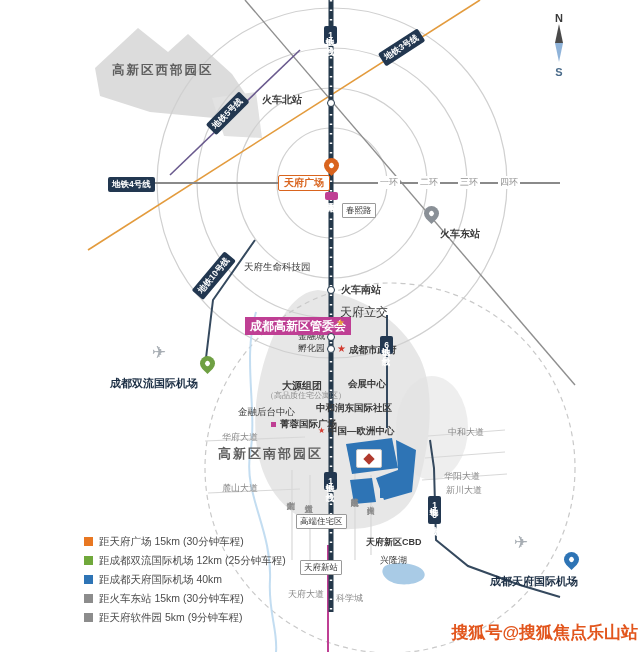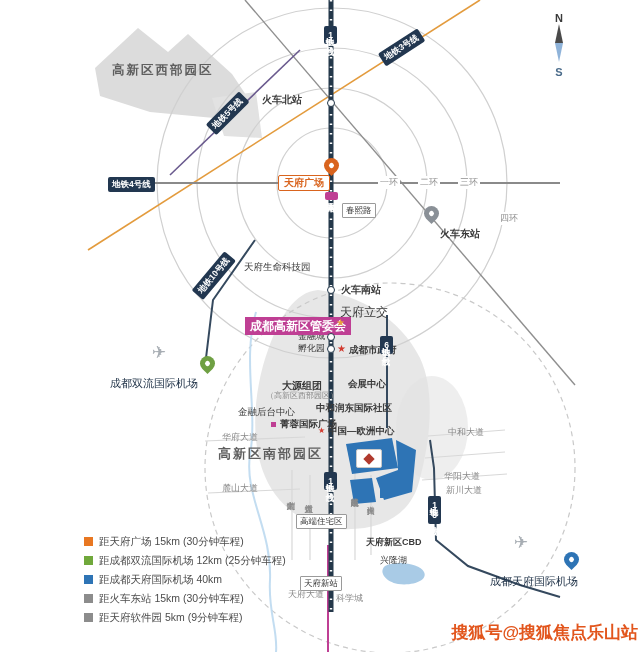--- a/index.html
+++ b/index.html
@@ -39,21 +39,21 @@
   .dot{position:absolute;width:6px;height:6px;background:#fff;border:1.5px solid #24384a;
        border-radius:50%;z-index:4;}
 
   .star{position:absolute;font-size:10px;line-height:1;z-index:4;}
   .star.red{color:#d23b2f;}
   .star.gold{color:#e8a33d;}
   .sqmark{position:absolute;width:5px;height:5px;background:#bf3f94;z-index:4;}
 
   .plane{position:absolute;font-size:17px;color:#a7adb3;z-index:3;line-height:1;}
 
-  .airport-name{position:absolute;font-size:11px;font-weight:normal;color:#1c2f45;z-index:4;white-space:nowrap;}
+  .airport-name{position:absolute;font-size:11px;font-weight:bold;color:#1c2f45;z-index:4;white-space:nowrap;}
 
   .compass{position:absolute;left:546px;top:12px;width:26px;text-align:center;z-index:5;}
   .compass .c-n{font-size:11px;font-weight:bold;color:#3a3a3a;}
   .compass .c-s{font-size:11px;font-weight:bold;color:#4a6b8a;}
 
   .legend{position:absolute;left:84px;top:532px;z-index:6;}
   .legend-row{display:flex;align-items:center;height:19px;}
   .legend-swatch{width:9px;height:9px;margin-right:6px;flex:0 0 auto;}
   .legend-text{font-size:10.5px;color:#4c4c4c;white-space:nowrap;}
 
@@ -130,21 +130,21 @@
   <div class="badge" style="left:108px;top:177px;">地铁4号线</div>
   <div class="badge" style="left:188px;top:268px;transform:rotate(-50deg);">地铁10号线</div>
   <div class="badge vert" style="left:380px;top:336px;">地铁6号线</div>
   <div class="badge vert" style="left:324px;top:472px;">地铁1号线</div>
   <div class="badge vert" style="left:428px;top:496px;">地铁18号线</div>
   <div class="badge vert magenta" style="left:325px;top:192px;">人民南路</div>
 
   <div class="ringlbl" style="left:378px;top:176px;">一环</div>
   <div class="ringlbl" style="left:418px;top:176px;">二环</div>
   <div class="ringlbl" style="left:458px;top:176px;">三环</div>
-  <div class="ringlbl" style="left:498px;top:176px;margin-top:36px;">四环</div>
+  <div class="ringlbl" style="left:498px;top:176px;">四环</div>
 
   <div class="lbl big" style="left:112px;top:64px;font-size:12.5px;">高新区西部园区</div>
   <div class="lbl big" style="left:218px;top:447px;">高新区南部园区</div>
 
   <div class="lbl bold" style="left:262px;top:94px;">火车北站</div>
   <div class="dot" style="left:327px;top:99px;"></div>
 
   <div class="pin orange" style="left:324px;top:158px;"></div>
   <div class="tfbox" style="left:278px;top:175px;">天府广场</div>
 
@@ -164,21 +164,21 @@
 
   <div class="lbl" style="left:298px;top:332px;font-size:9px;">金融城</div>
   <div class="dot" style="left:327px;top:333px;"></div>
   <div class="lbl" style="left:298px;top:344px;font-size:9px;">孵化园</div>
   <div class="dot" style="left:327px;top:345px;"></div>
 
   <div class="star red" style="left:337px;top:344px;">★</div>
   <div class="lbl bold" style="left:349px;top:345px;font-size:9.5px;">成都市政府</div>
 
   <div class="lbl bold" style="left:282px;top:380px;">大源组团</div>
-  <div class="lbl gray" style="left:266px;top:392px;font-size:8px;">（高新区西部园区）</div>
+  <div class="lbl gray" style="left:266px;top:392px;font-size:8px;">（高品质住宅公寓区）</div>
   <div class="lbl bold" style="left:348px;top:379px;font-size:9.5px;">会展中心</div>
   <div class="lbl bold" style="left:316px;top:403px;font-size:9.5px;">中和润东国际社区</div>
   <div class="lbl" style="left:238px;top:407px;font-size:9.5px;">金融后台中心</div>
   <div class="sqmark" style="left:271px;top:422px;"></div>
   <div class="lbl bold" style="left:280px;top:419px;font-size:9.5px;">菁蓉国际广场</div>
   <div class="star red" style="left:318px;top:427px;font-size:8px;">★</div>
   <div class="lbl bold" style="left:328px;top:426px;font-size:9.5px;">中国—欧洲中心</div>
 
   <div class="lbl gray" style="left:222px;top:433px;font-size:9px;">华府大道</div>
   <div class="lbl gray" style="left:448px;top:428px;font-size:9px;">中和大道</div>
@@ -188,21 +188,21 @@
   <div class="lbl gray vtext" style="left:286px;top:495px;font-size:8.5px;">剑南大道</div>
   <div class="lbl gray vtext" style="left:304px;top:498px;font-size:8.5px;">益州大道</div>
   <div class="lbl gray vtext" style="left:349px;top:492px;font-size:8px;">红星路南延线</div>
   <div class="lbl gray vtext" style="left:365px;top:500px;font-size:8px;">梓州大道</div>
   <div class="lbl gray" style="left:288px;top:590px;font-size:9px;">天府大道</div>
 
   <div class="boxlbl" style="left:296px;top:514px;">高端住宅区</div>
   <div class="lbl bold" style="left:366px;top:538px;font-size:9px;">天府新区CBD</div>
   <div class="lbl" style="left:380px;top:556px;font-size:9px;">兴隆湖</div>
   <div class="lbl gray" style="left:336px;top:584px;font-size:9px;margin-top:10px;">科学城</div>
-  <div class="boxlbl" style="left:300px;top:560px;margin-top:16px;">天府新站</div>
+  <div class="boxlbl" style="left:300px;top:560px;">天府新站</div>
 
   <div class="logo-marker">
       <div class="seal"></div>
     </div>
 
   <div class="plane" style="left:152px;top:344px;">✈</div>
   <div class="pin green" style="left:200px;top:356px;"></div>
   <div class="airport-name" style="left:110px;top:376px;">成都双流国际机场</div>
 
   <div class="plane" style="left:514px;top:534px;">✈</div>

